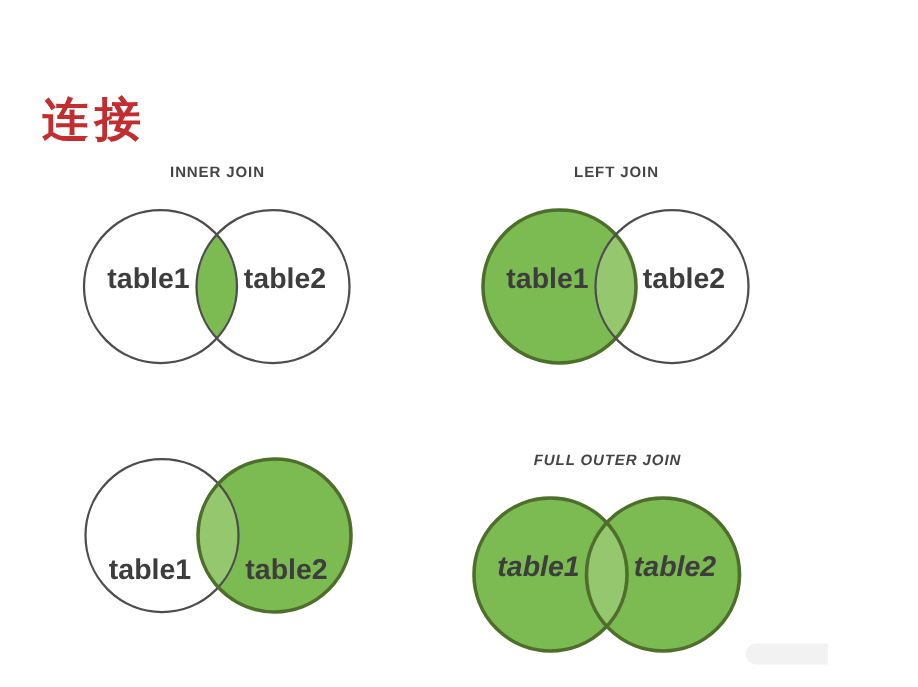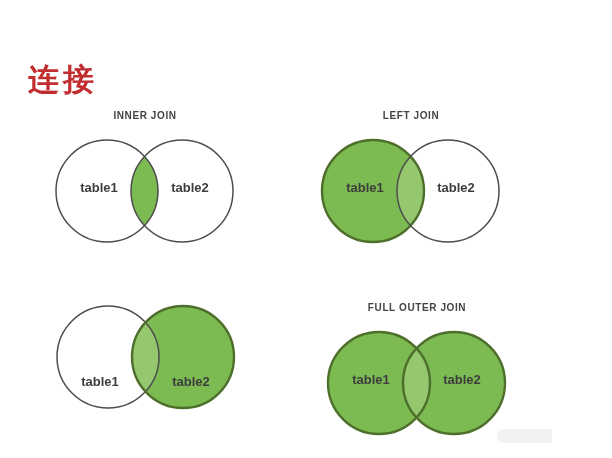--- a/index.html
+++ b/index.html
@@ -33,31 +33,31 @@
     font-size: 10px;
     font-weight: 600;
     letter-spacing: 0.6px;
     text-align: center;
     color: #444444;
   }
   .venn-svg { display: block; width: 250px; height: 122px; }
   .circle-label {
     position: absolute;
     transform: translate(-50%, -50%);
-    font-size: 13px;
+    font-size: 19px;
     font-weight: 600;
     color: #3d3d3d;
     white-space: nowrap;
   }
   .label-left  { left: 79px;  top: 89px; }
   .label-right { left: 170px; top: 89px; text-align: center; }
   .fig-0 { left: 20px;  top: 98px;  }
   .fig-1 { left: 286px; top: 98px;  }
   .fig-2 { left: 21px;  top: 292px; }
-  .fig-3 { left: 292px; top: 290px; }
+  .fig-3 { left: 280px; top: 290px; font-style: italic; }
   .watermark-smudge {
     position: absolute;
     left: 497px;
     top: 429px;
     width: 64px;
     height: 14px;
     border-radius: 7px;
     background: #f2f2f2;
   }
   .watermark-smudge::after {

